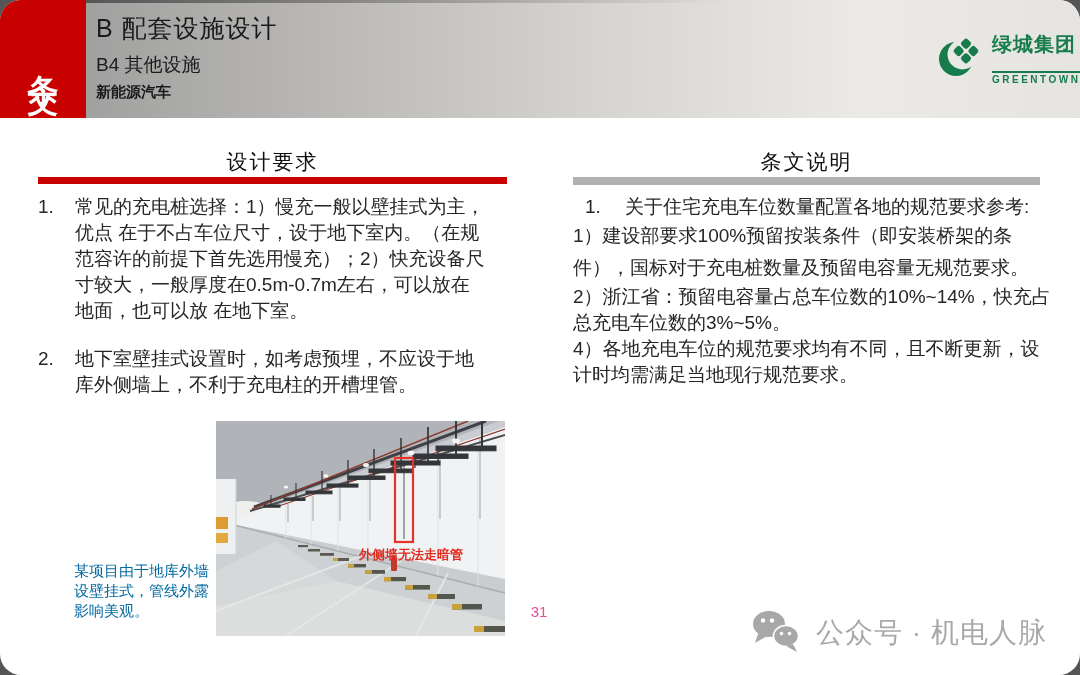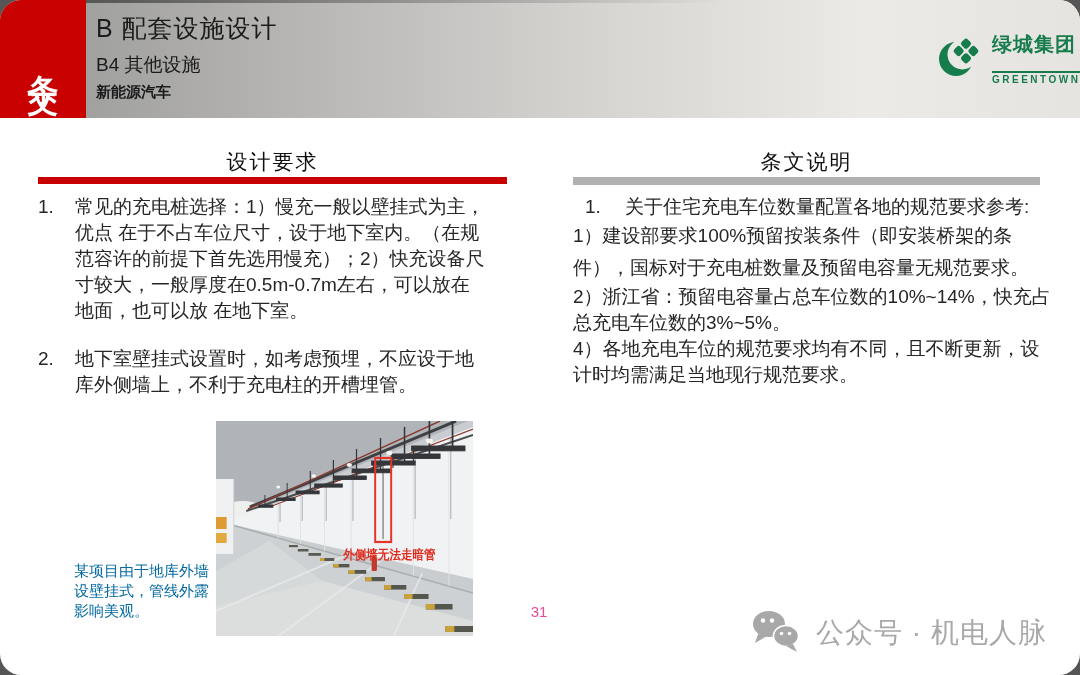--- a/index.html
+++ b/index.html
@@ -50,21 +50,21 @@
   .req-text{flex:1;}
   
   .notes{position:absolute;left:573px;top:194px;width:482px;color:#262626;
     font-size:19px;line-height:26px;}
   .notes-intro{display:flex;padding-left:12px;}
   .notes-intro .num{width:40px;flex:none;}
   .notes p{margin:0;}
   .notes p.p0{line-height:32px;}
   .notes p.p1,.notes p.p2,.notes p.p3{line-height:26px;}
   
-  .photo{position:absolute;left:216px;top:421px;width:257px;height:215px;}
+  .photo{position:absolute;left:216px;top:421px;width:289px;height:215px;}
   .photo svg{display:block;width:100%;height:100%;}
   .photo-caption{position:absolute;left:74px;top:561px;width:142px;
     font-size:15px;line-height:20px;color:#0369a1;}
   
   .page-number{position:absolute;left:516px;top:603px;width:46px;text-align:center;
     font-size:15px;color:#ec4899;}
   .wechat{position:absolute;left:750px;top:608px;display:flex;align-items:center;gap:12px;}
   .wechat-label{font-size:28px;color:#a9a9a9;letter-spacing:1px;}
 </style>
 </head>

